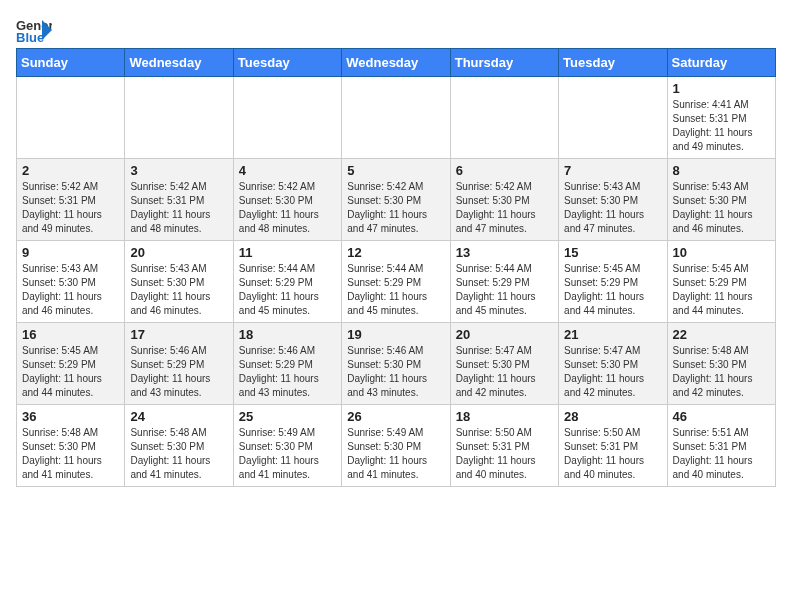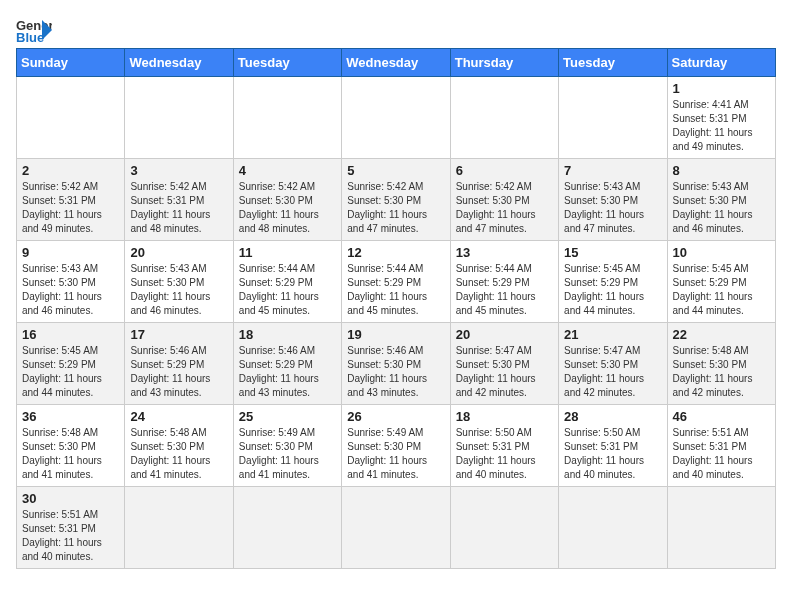--- a/index.html
+++ b/index.html
@@ -293,28 +293,14 @@
 Sunset: 5:31 PM
 Daylight: 11 hours and 40 minutes.</div>
         </td>
         <td>
           <span class="day-number">46</span>
           <div class="day-info" style="white-space: pre-line;">Sunrise: 5:51 AM
 Sunset: 5:31 PM
 Daylight: 11 hours and 40 minutes.</div>
         </td>
       </tr>
-      <tr class="row-shaded">
-        <td>
-          <span class="day-number">30</span>
-          <div class="day-info" style="white-space: pre-line;">Sunrise: 5:51 AM
-Sunset: 5:31 PM
-Daylight: 11 hours and 40 minutes.</div>
-        </td>
-        <td class="empty-cell"></td>
-        <td class="empty-cell"></td>
-        <td class="empty-cell"></td>
-        <td class="empty-cell"></td>
-        <td class="empty-cell"></td>
-        <td class="empty-cell"></td>
-      </tr>
     </tbody>
 </table>
 
 </body></html>

